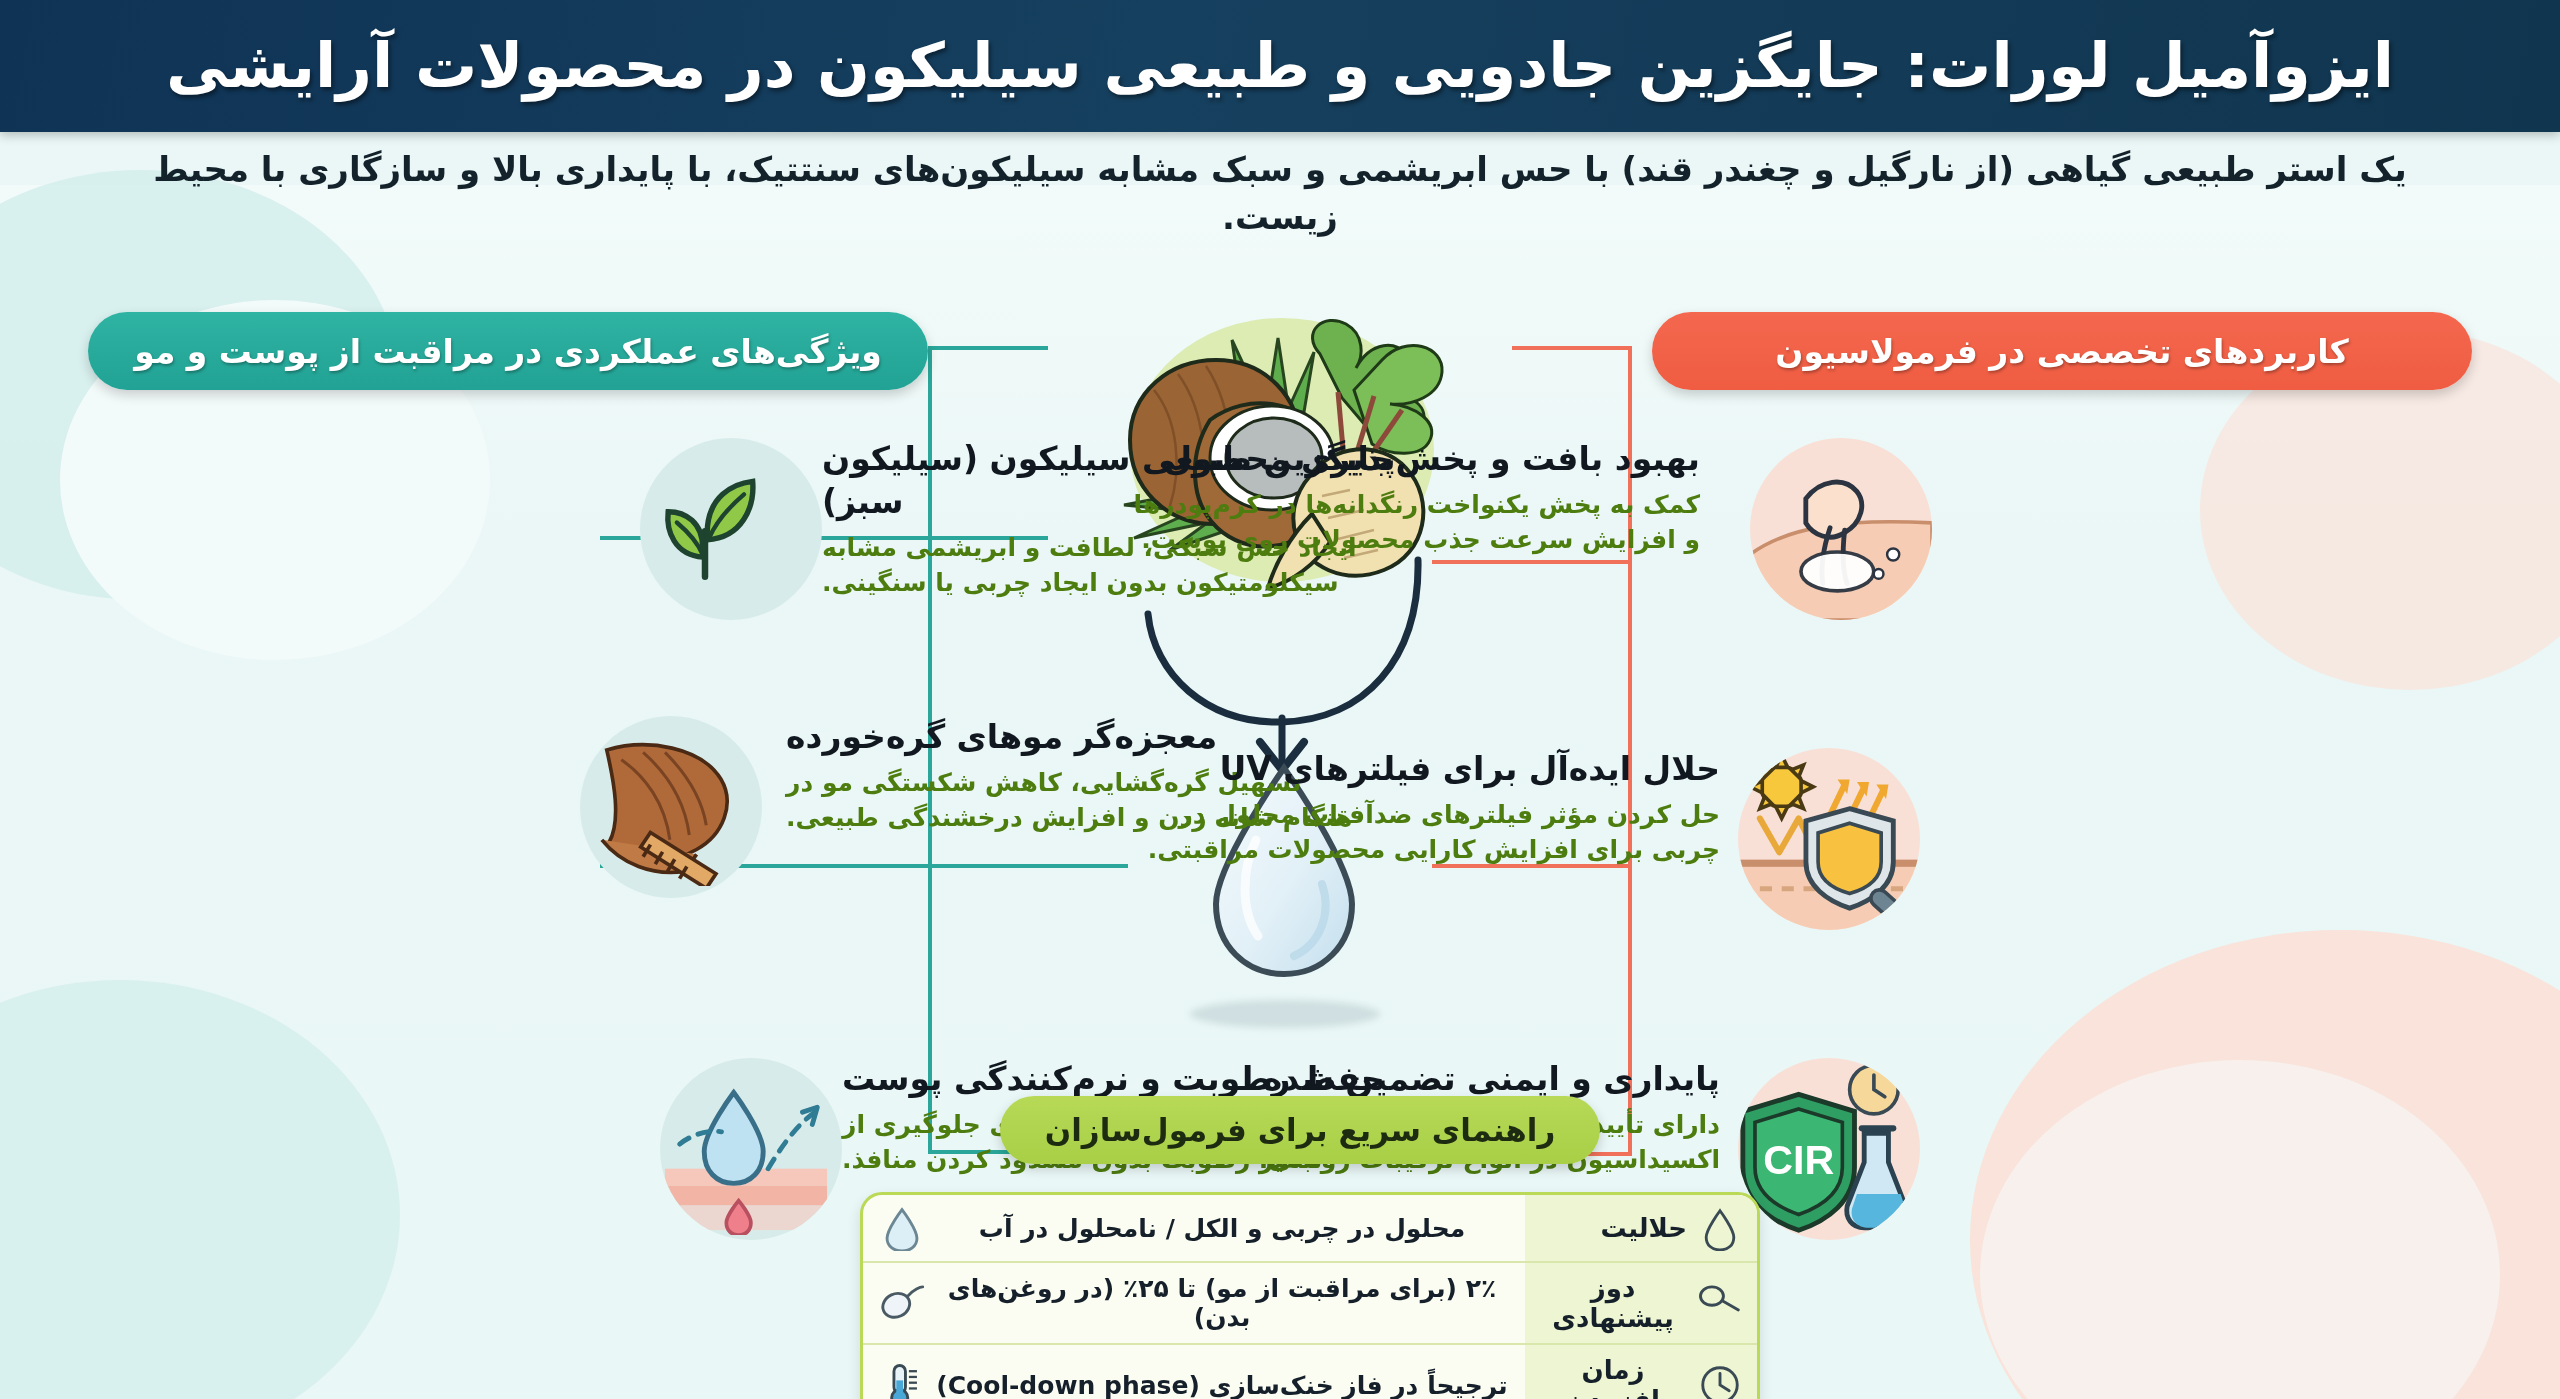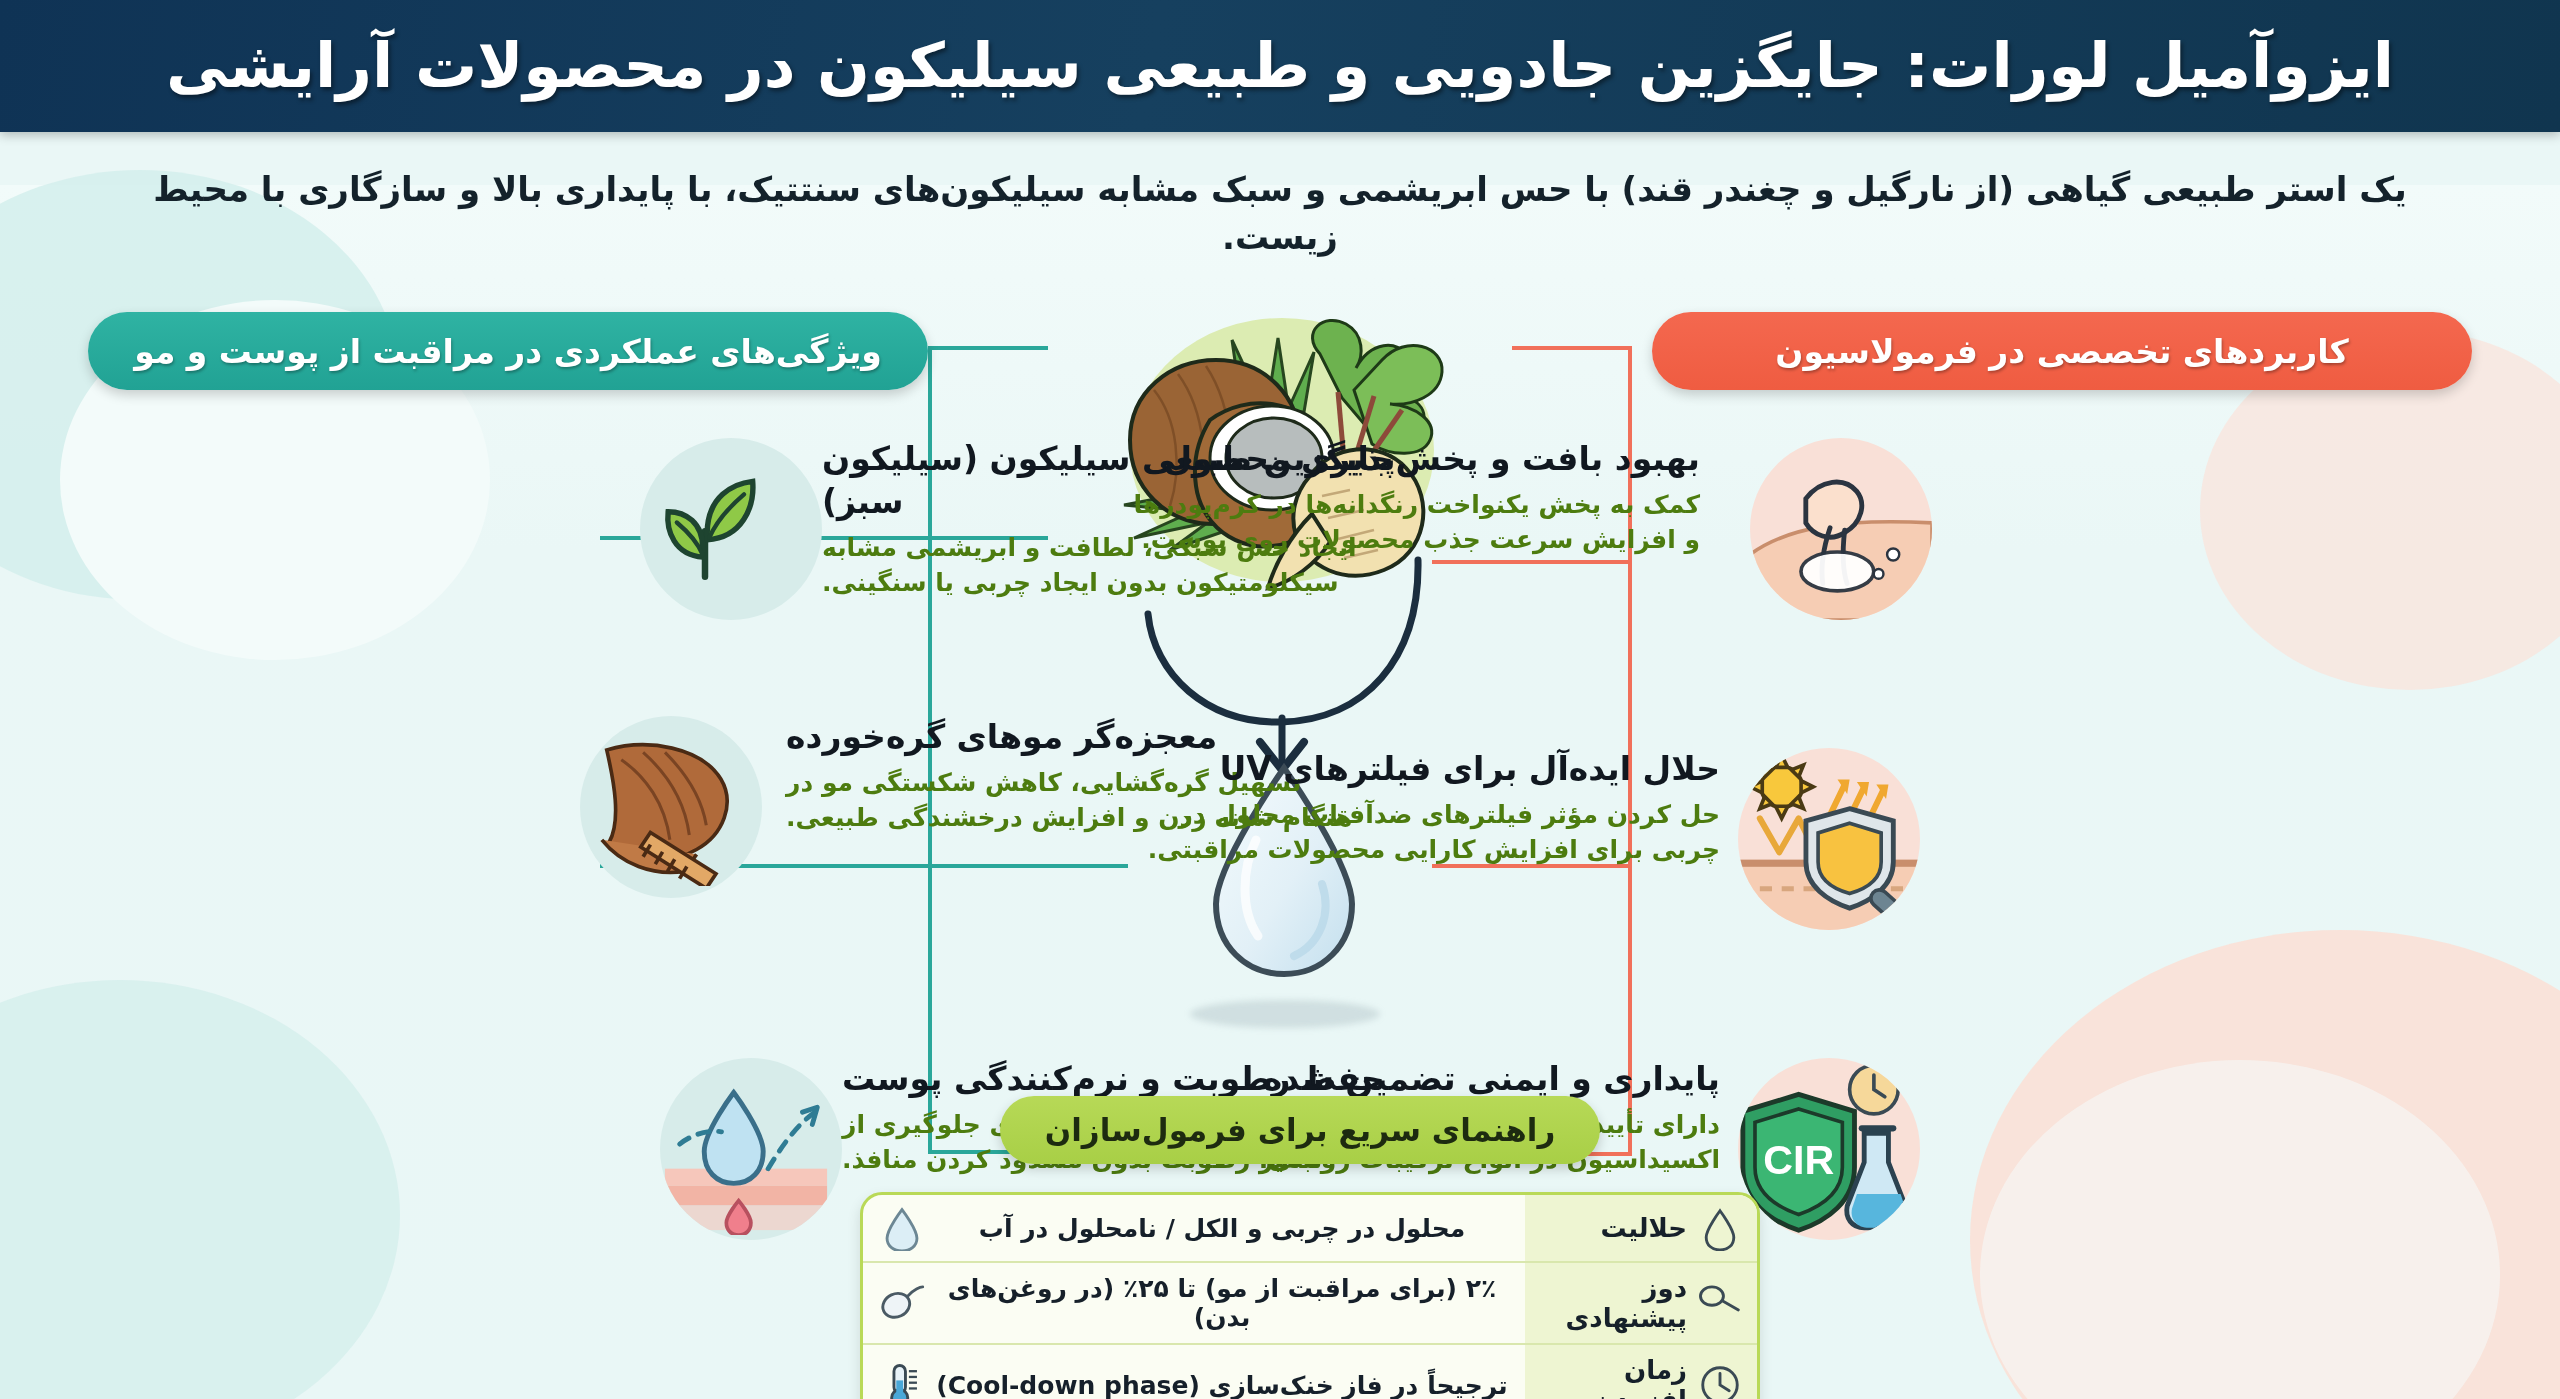--- a/index.html
+++ b/index.html
@@ -43,21 +43,21 @@
     text-shadow: 2px 3px 4px rgba(0,0,0,.45);
     padding: 0 60px;
   }
 
   .subtitle {
     position: relative; z-index: 3;
     text-align: center;
     color: #14222b;
     font-size: 34px;
     font-weight: bold;
-    padding: 34px 120px 10px;
+    padding: 14px 120px 10px;
     line-height: 1.4;
   }
 
   
   .canvas { position: relative; z-index: 2; width: 2560px; height: 1399px; }
   .abs { position: absolute; }
 
   
   .pill {
     position: absolute;
@@ -123,20 +123,21 @@
   }
   .grow { display: flex; align-items: stretch; border-bottom: 2px solid #d9e7ad; }
   .grow:last-child { border-bottom: none; }
   .gkey {
     width: 232px; flex: 0 0 232px;
     background: #eef5d2;
     display: flex; align-items: center; gap: 10px;
     padding: 10px 14px;
     font-size: 26px; font-weight: bold; color: #16202a;
     justify-content: flex-start;
+    text-align: center;
   }
   .gval {
     flex: 1;
     display: flex; align-items: center; justify-content: space-between;
     gap: 10px;
     padding: 10px 16px;
     font-size: 25px; font-weight: bold; color: #16202a;
   }
   .gval .vtext { flex: 1; text-align: center; }
   .gico { width: 46px; height: 46px; flex: 0 0 46px; }

